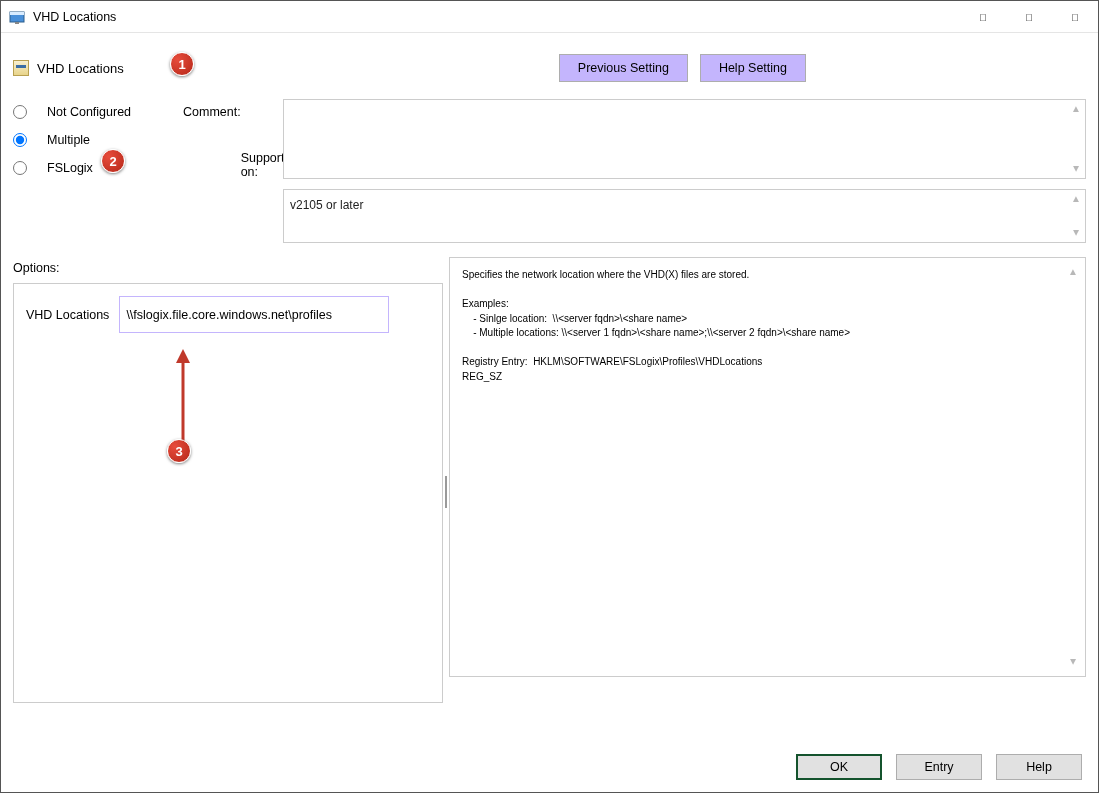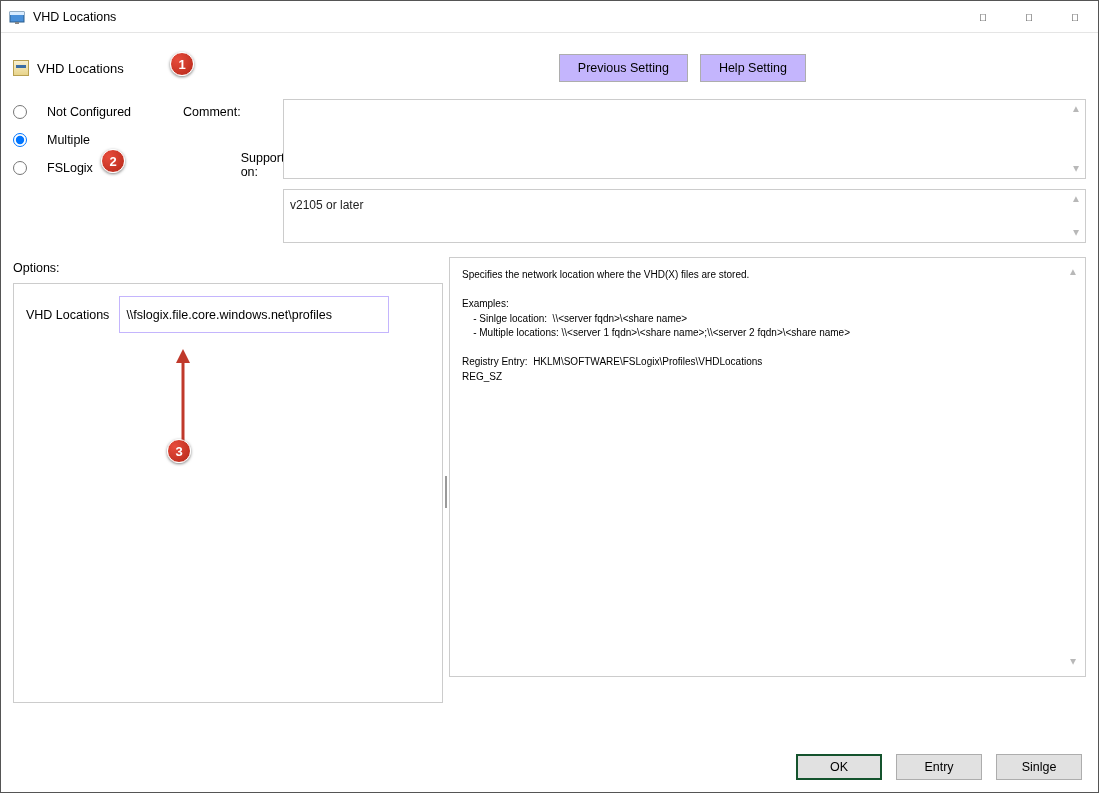--- a/index.html
+++ b/index.html
@@ -326,21 +326,21 @@
             <span class="down">▲</span>
         </div>
       </div>
     </div>
   </div>
 </div>
 
 <div class="footer">
   <div class="footer-btn default">OK</div>
   <div class="footer-btn">Entry</div>
-  <div class="footer-btn">Sinlge</div>
+  <div class="footer-btn">Help</div>
 </div>
 
 <div class="callout" style="left:169px; top:51px;">1</div>
 <div class="callout" style="left:100px; top:148px;">2</div>
 <div class="callout" style="left:166px; top:438px;">3</div>
 <svg class="arrow" style="left:172px; top:348px;" width="20" height="96">
   <line x1="10" y1="92" x2="10" y2="12" stroke="#c0392b" stroke-width="3"></line>
   <polygon points="10,0 3,14 17,14" fill="#c0392b"></polygon>
 </svg>
 

